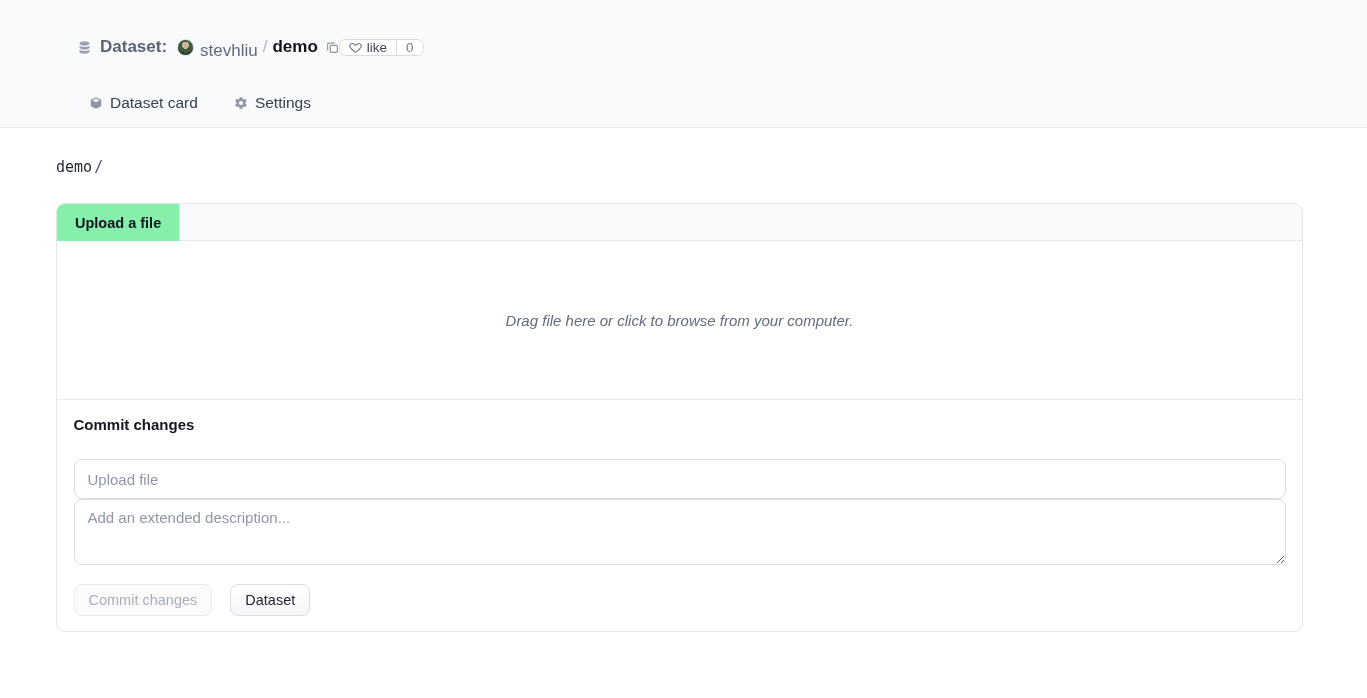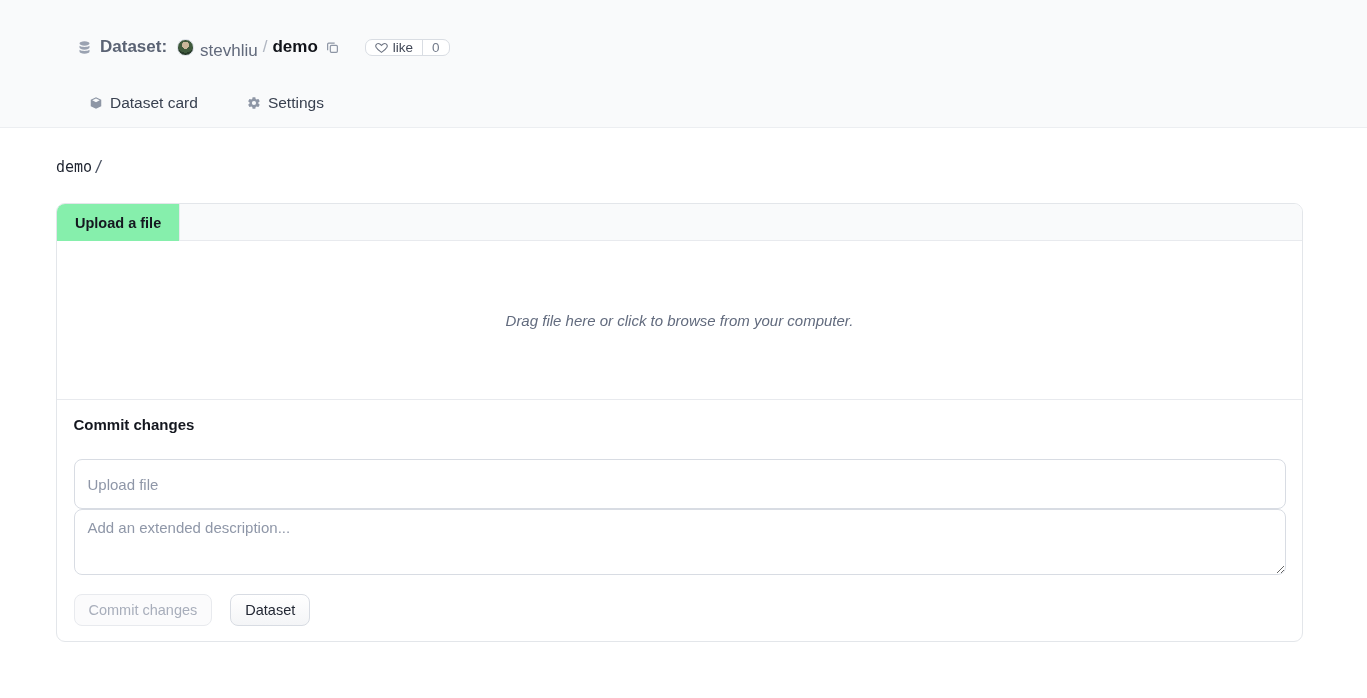--- a/index.html
+++ b/index.html
@@ -25,36 +25,36 @@
     background: radial-gradient(circle at 50% 35%, #c8b79a 0 28%, #3f5a3c 29% 60%, #273a28 61%);
     border: 1px solid #d8dce3;
     margin-right: 6px; flex: 0 0 auto;
   }
   .owner-link { color: #626a7c; text-decoration: none; margin-top: 8px; }
   .slash { color: #b0b6c1; margin: 0 5px; }
   .repo-name { font-weight: 700; color: #111319; font-size: 17px; }
   .copy-icon { margin-left: 8px; color: #8e96a5; display: flex; align-items: center; cursor: pointer; }
 
   .like-widget {
-    display: flex; align-items: stretch; margin-left: 26px;
+    display: flex; align-items: stretch; 
     border: 1px solid #d9dde3; border-radius: 7px; overflow: hidden;
     background: #ffffff; height: 17px; font-size: 13.5px; color: #404756;
     cursor: pointer;
   }
   .like-left { display: flex; align-items: center; gap: 5px; padding: 0 9px; }
   .like-left .heart { color: #6b7280; display: flex; align-items: center; }
   .like-count {
     display: flex; align-items: center; padding: 0 9px;
     border-left: 1px solid #d9dde3; color: #737b8b;
   }
 
   
   .tab-nav {
     display: flex; align-items: flex-end;
-    padding: 0 56px; margin-top: 24px; gap: 25px;
+    padding: 0 56px; margin-top: 24px; gap: 12px;
   }
   .tab {
     display: flex; align-items: center; gap: 7px;
     padding: 8px 12px 13px 12px; font-size: 15.5px; color: #394150;
     border-bottom: 2px solid transparent; cursor: pointer;
   }
   .tab .tab-icon { color: #8e96a5; display: flex; align-items: center; }
   .tab.active { font-weight: 700; color: #14171f; border-bottom-color: #333b49; }
 
   
@@ -87,21 +87,21 @@
     height: 158px; display: flex; align-items: center; justify-content: center;
     background: #ffffff; cursor: pointer; font-style: italic;
   }
   .dropzone-text { font-size: 15px; color: #626b7e; }
 
   .commit-section {
     border-top: 1px solid #e8eaee; padding: 16px 16.5px 15px 16.5px;
   }
   .commit-heading { font-size: 15px; font-weight: 700; color: #14171f; }
   .commit-msg {
-    display: block; width: 100%; height: 50px; margin-top: 26px;
+    display: block; width: 100%; height: 40px; margin-top: 26px;
     border: 1px solid #d8dce3; border-radius: 8px;
     padding: 0 13px; font-size: 15px; color: #1f2430;
     font-family: "Liberation Sans", sans-serif; outline: none; background: #fff;
   }
   .commit-msg::placeholder { color: #8f97a8; }
   .commit-desc {
     display: block; width: 100%; height: 66px; 
     border: 1px solid #d8dce3; border-radius: 8px;
     padding: 9px 13px; font-size: 15px; color: #1f2430;
     font-family: "Liberation Sans", sans-serif; outline: none; resize: both; background: #fff;

